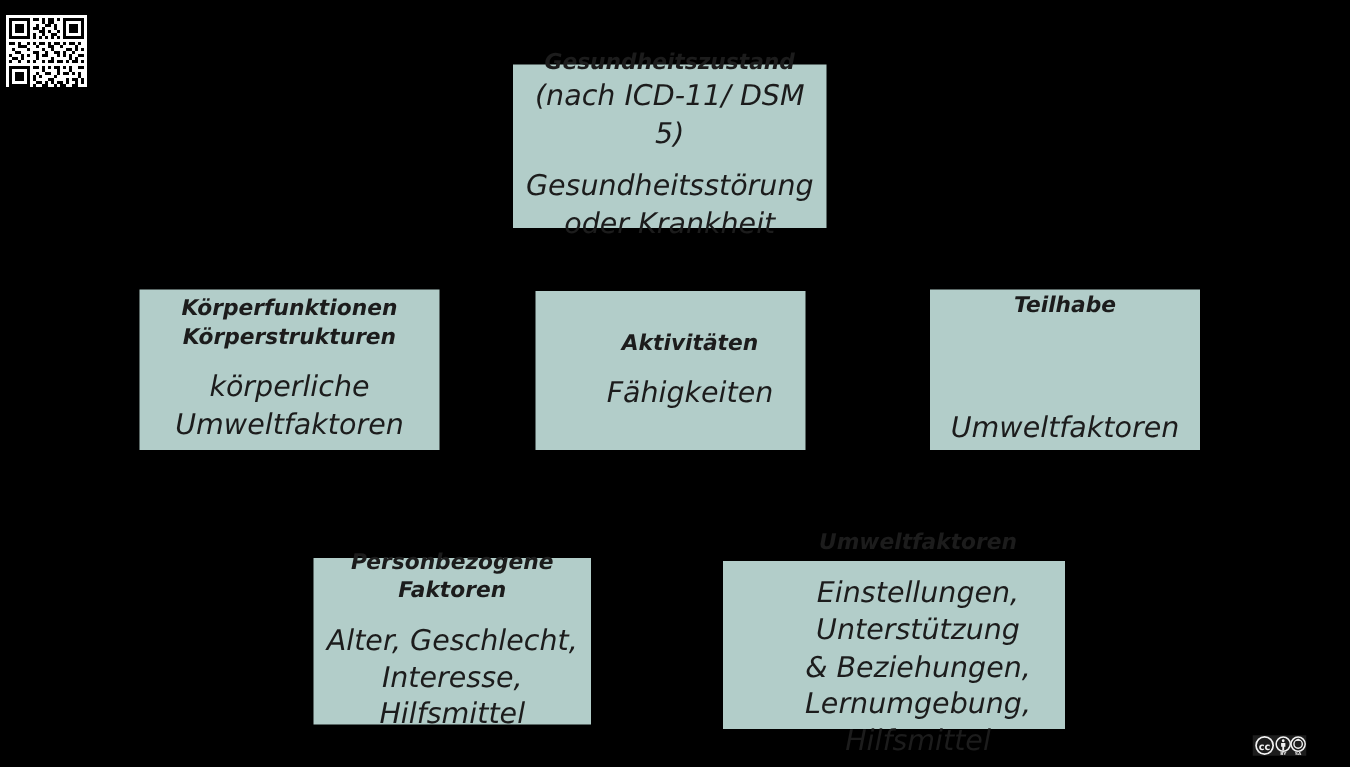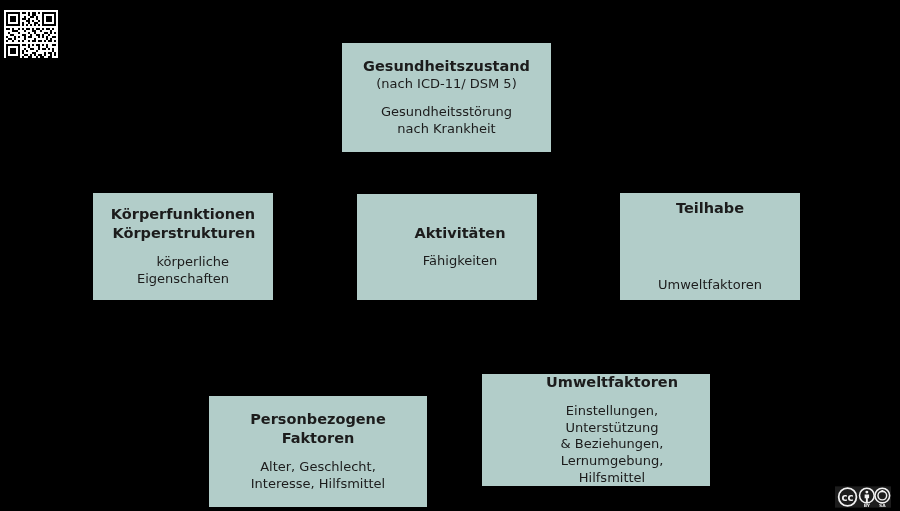--- a/index.html
+++ b/index.html
@@ -20,62 +20,63 @@
     position: absolute;
     background: #b2cdc9;
     box-sizing: border-box;
     display: flex;
     flex-direction: column;
     align-items: center;
     justify-content: center;
     text-align: center;
     color: #1c1c1c;
     padding: 4px 6px;
+    font-style: italic;
   }
   .box .title {
     font-weight: bold;
     font-size: 14.5px;
     line-height: 1.30;
     white-space: pre-line;
     margin: 0;
   }
   .box .sub {
     font-weight: normal;
-    font-size: 13px;
+    font-size: 19px;
     line-height: 1.30;
     white-space: pre-line;
     margin: 0;
   }
   .box .sub.tight { margin-top: 0px; }
   .box .sub.gap  { margin-top: 11px; }
 
   
   #box-health       { left: 342px; top: 43px;  width: 209px; height: 109px; }
-  #box-bodyfunc     { left: 93px;  top: 193px; width: 180px; height: 107px; text-align: right; }
+  #box-bodyfunc     { left: 93px;  top: 193px; width: 200px; height: 107px; }
   #box-activities   { left: 357px; top: 194px; width: 180px; height: 106px; padding-left: 32px; }
   #box-participation{ left: 620px; top: 193px; width: 180px; height: 107px; gap: 48px; }
-  #box-personal     { left: 209px; top: 396px; width: 218px; height: 111px; }
+  #box-personal     { left: 209px; top: 372px; width: 185px; height: 111px; }
   #box-environment  { left: 482px; top: 374px; width: 228px; height: 112px; padding-left: 38px; }
 
   
   #qr {
     position: absolute;
     left: 2px;
     top: 8px;
     width: 58px;
     height: 52px;
   }
   #qr svg { display: block; width: 100%; height: 100%; }
 
   
   #cc-badge {
     position: absolute;
     left: 835px;
     top: 486px;
-    width: 56px;
+    width: 36px;
     height: 22px;
   }
   #cc-badge svg { display: block; width: 100%; height: 100%; }
 </style>
 </head>
 <body>
 
 <div id="canvas">
 
   <div id="qr">
@@ -215,28 +216,28 @@
         <rect x="19" y="24" width="2" height="1"></rect>
         <rect x="23" y="24" width="2" height="1"></rect>
       </g>
     </svg>
   </div>
 
   <div class="box" id="box-health">
     <div class="title">Gesundheitszustand</div>
     <div class="sub tight">(nach ICD-11/ DSM 5)</div>
     <div class="sub gap">Gesundheitsstörung
-nach Krankheit</div>
+oder Krankheit</div>
   </div>
 
   <div class="box" id="box-bodyfunc">
     <div class="title">Körperfunktionen
 Körperstrukturen</div>
     <div class="sub gap">körperliche
-Eigenschaften</div>
+Umweltfaktoren</div>
   </div>
 
   <div class="box" id="box-activities">
     <div class="title">Aktivitäten</div>
     <div class="sub gap">Fähigkeiten</div>
   </div>
 
   <div class="box" id="box-participation">
     <div class="title">Teilhabe</div>
     <div class="sub gap">Umweltfaktoren</div>

